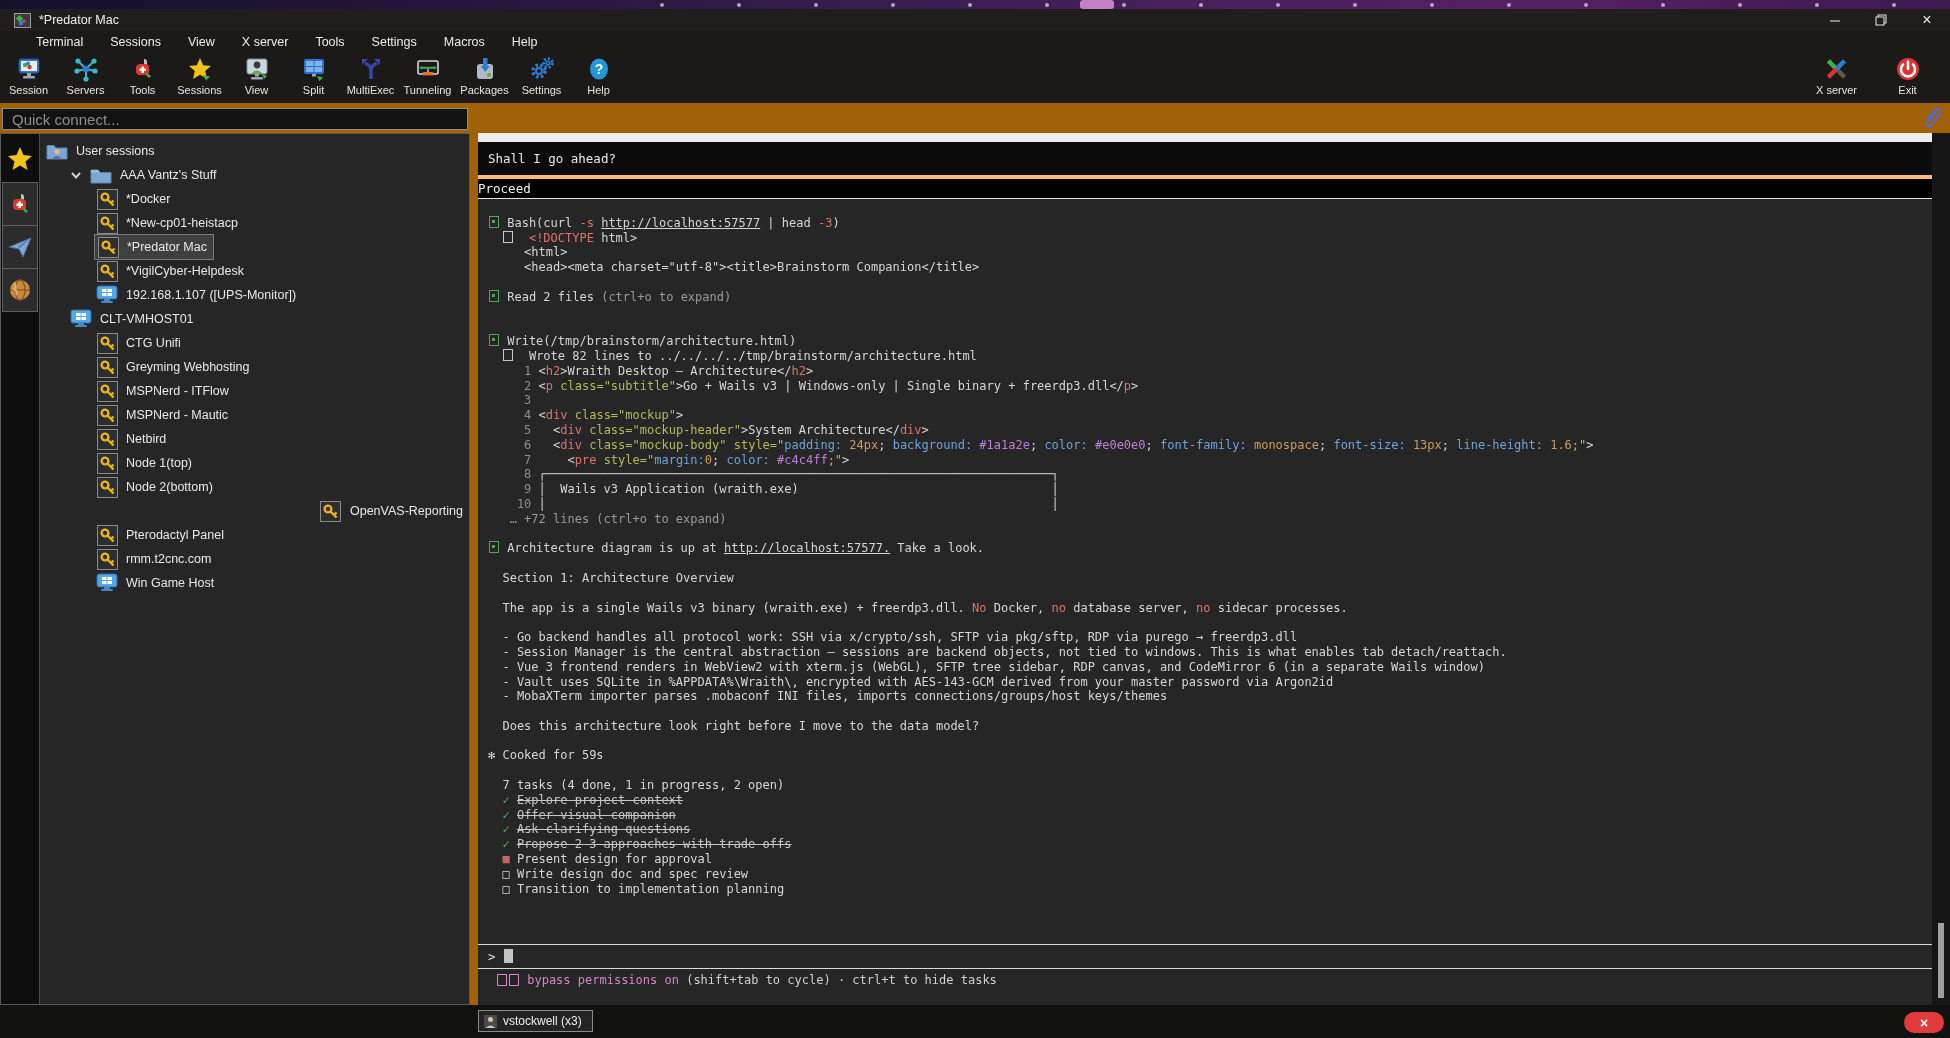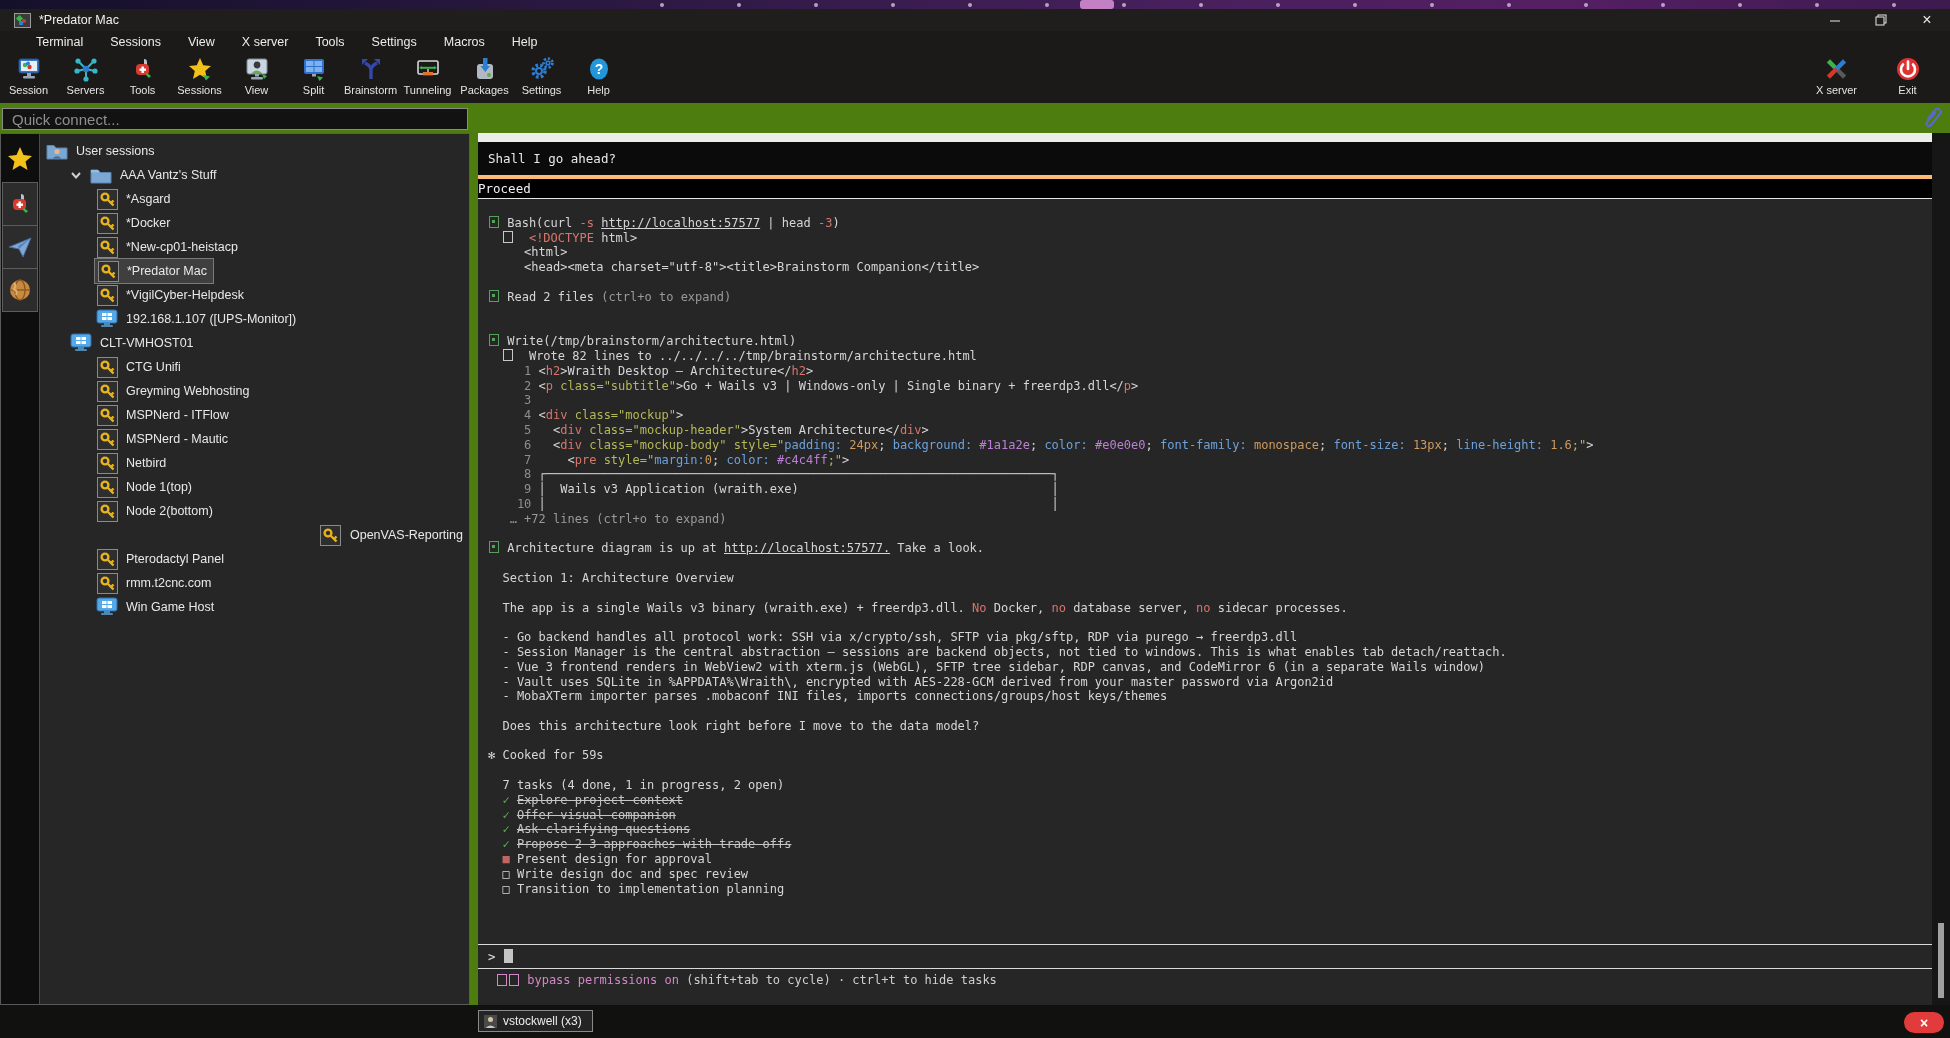--- a/index.html
+++ b/index.html
@@ -1,17 +1,17 @@
 <!DOCTYPE html>
 <html><head>
 <meta charset="utf-8">
 <style>
   html,body{margin:0;padding:0;background:#000;}
   body{width:1950px;height:1038px;overflow:hidden;font-family:"Liberation Sans",sans-serif;}
-  #root{position:relative;width:1950px;height:1038px;background:#4d7c0f;}
+  #root{position:relative;width:1950px;height:1038px;background:#a16207;}
 
   
   #purple-strip{position:absolute;left:0;top:0;width:1950px;height:9px;
     background:linear-gradient(90deg,#14102a 0%,#2a1840 30%,#47205c 60%,#551f63 80%,#3c1a4e 100%);}
   #purple-strip .dot{position:absolute;top:3px;width:4px;height:4px;border-radius:2px;background:#cbb9d6;opacity:.85;}
   #purple-strip .blob{position:absolute;top:0px;left:1080px;width:34px;height:9px;border-radius:3px;background:#e49ae0;opacity:.8;}
 
   
   #titlebar{position:absolute;left:0;top:9px;width:1950px;height:22px;background:#201e1d;display:flex;align-items:center;}
   #titlebar .appicon{width:15px;height:13px;margin-left:14px;position:relative;background:#3b3b3b;border:1px solid #9a9a9a;}
@@ -240,21 +240,21 @@
         <div class="tlabel">Split</div>
       </div>
       <div class="tb">
         <div class="ticon">
           <svg width="26" height="26" viewBox="0 0 26 26">
             <path d="M13 23 V14 M13 14 Q13 10 7 7 M13 14 Q13 10 19 7" fill="none" stroke="#3548a8" stroke-width="3.4"></path>
             <path d="M4 3 h6 l-6 6 z" fill="#3548a8"></path>
             <path d="M22 3 h-6 l6 6 z" fill="#3548a8"></path>
           </svg>
         </div>
-        <div class="tlabel">Brainstorm</div>
+        <div class="tlabel">MultiExec</div>
       </div>
       <div class="tb">
         <div class="ticon">
           <svg width="26" height="26" viewBox="0 0 26 26">
             <rect x="3" y="5" width="20" height="13" rx="1.5" fill="none" stroke="#d8d8d8" stroke-width="1.6"></rect>
             <path d="M7 10 l-3 1.8 3 1.8 z" fill="#39b54a"></path>
             <path d="M19 10 l3 1.8 -3 1.8 z" fill="#39b54a"></path>
             <line x1="7" y1="11.8" x2="19" y2="11.8" stroke="#39b54a" stroke-width="2"></line>
             <rect x="8" y="16" width="10" height="3.4" fill="#e8702a"></rect>
             <line x1="13" y1="13" x2="13" y2="16" stroke="#d8d8d8" stroke-width="1.4"></line>
@@ -370,34 +370,20 @@
             </svg>
           </span>
           <span class="sel">
             <span class="ticn">
               <svg width="22" height="18" viewBox="0 0 22 18">
                 <path d="M1 4 h7 l2 2.5 h11 v10.5 h-20 z" fill="#7ba7d4" stroke="#5a84ac"></path>
                 <path d="M1 4 h7 l2 2.5 h-9 z" fill="#94bce0"></path>
               </svg>
             </span>
             <span>AAA Vantz's Stuff</span>
-          </span>
-        </div>
-        <div class="trow" style="padding-left: 54px;">
-          <span class="sel">
-            <span class="ticn">
-              <span class="keybox">
-                <svg width="17" height="17" viewBox="0 0 17 17">
-                  <circle cx="6" cy="6" r="3.4" fill="none" stroke="#e9b21a" stroke-width="2.4"></circle>
-                  <line x1="8.5" y1="8.5" x2="14.5" y2="14.5" stroke="#e9b21a" stroke-width="2.4"></line>
-                  <line x1="12" y1="12" x2="14.5" y2="9.5" stroke="#e9b21a" stroke-width="2.4"></line>
-                </svg>
-              </span>
-            </span>
-            <span>*Asgard</span>
           </span>
         </div>
         <div class="trow" style="padding-left: 54px;">
           <span class="sel">
             <span class="ticn">
               <span class="keybox">
                 <svg width="17" height="17" viewBox="0 0 17 17">
                   <circle cx="6" cy="6" r="3.4" fill="none" stroke="#e9b21a" stroke-width="2.4"></circle>
                   <line x1="8.5" y1="8.5" x2="14.5" y2="14.5" stroke="#e9b21a" stroke-width="2.4"></line>
                   <line x1="12" y1="12" x2="14.5" y2="9.5" stroke="#e9b21a" stroke-width="2.4"></line>
@@ -732,21 +718,21 @@
         <div class="tl"></div>
         <div class="tl"><span class="ib ib-g"></span><span class="c-w"> Architecture diagram is up at </span><span class="c-lnk">http://localhost:57577.</span><span class="c-w"> Take a look.</span></div>
         <div class="tl"></div>
         <div class="tl"><span class="c-w">  Section 1: Architecture Overview</span></div>
         <div class="tl"></div>
         <div class="tl"><span class="c-w">  The app is a single Wails v3 binary (wraith.exe) + freerdp3.dll. </span><span class="c-red">No</span><span class="c-w"> Docker, </span><span class="c-red">no</span><span class="c-w"> database server, </span><span class="c-red">no</span><span class="c-w"> sidecar processes.</span></div>
         <div class="tl"></div>
         <div class="tl"><span class="c-w">  - Go backend handles all protocol work: SSH via x/crypto/ssh, SFTP via pkg/sftp, RDP via purego → freerdp3.dll</span></div>
         <div class="tl"><span class="c-w">  - Session Manager is the central abstraction — sessions are backend objects, not tied to windows. This is what enables tab detach/reattach.</span></div>
         <div class="tl"><span class="c-w">  - Vue 3 frontend renders in WebView2 with xterm.js (WebGL), SFTP tree sidebar, RDP canvas, and CodeMirror 6 (in a separate Wails window)</span></div>
-        <div class="tl"><span class="c-w">  - Vault uses SQLite in %APPDATA%\Wraith\, encrypted with AES-228-GCM derived from your master password via Argon2id</span></div>
+        <div class="tl"><span class="c-w">  - Vault uses SQLite in %APPDATA%\Wraith\, encrypted with AES-143-GCM derived from your master password via Argon2id</span></div>
         <div class="tl"><span class="c-w">  - MobaXTerm importer parses .mobaconf INI files, imports connections/groups/host keys/themes</span></div>
         <div class="tl"></div>
         <div class="tl"><span class="c-w">  Does this architecture look right before I move to the data model?</span></div>
         <div class="tl"></div>
         <div class="tl"><span class="c-w">✻ Cooked for 59s</span></div>
         <div class="tl"></div>
         <div class="tl"><span class="c-w">  7 tasks (4 done, 1 in progress, 2 open)</span></div>
         <div class="tl"><span class="c-w">  </span><span class="c-chk">✓ </span><span class="c-strike">Explore project context</span></div>
         <div class="tl"><span class="c-w">  </span><span class="c-chk">✓ </span><span class="c-strike">Offer visual companion</span></div>
         <div class="tl"><span class="c-w">  </span><span class="c-chk">✓ </span><span class="c-strike">Ask clarifying questions</span></div>

